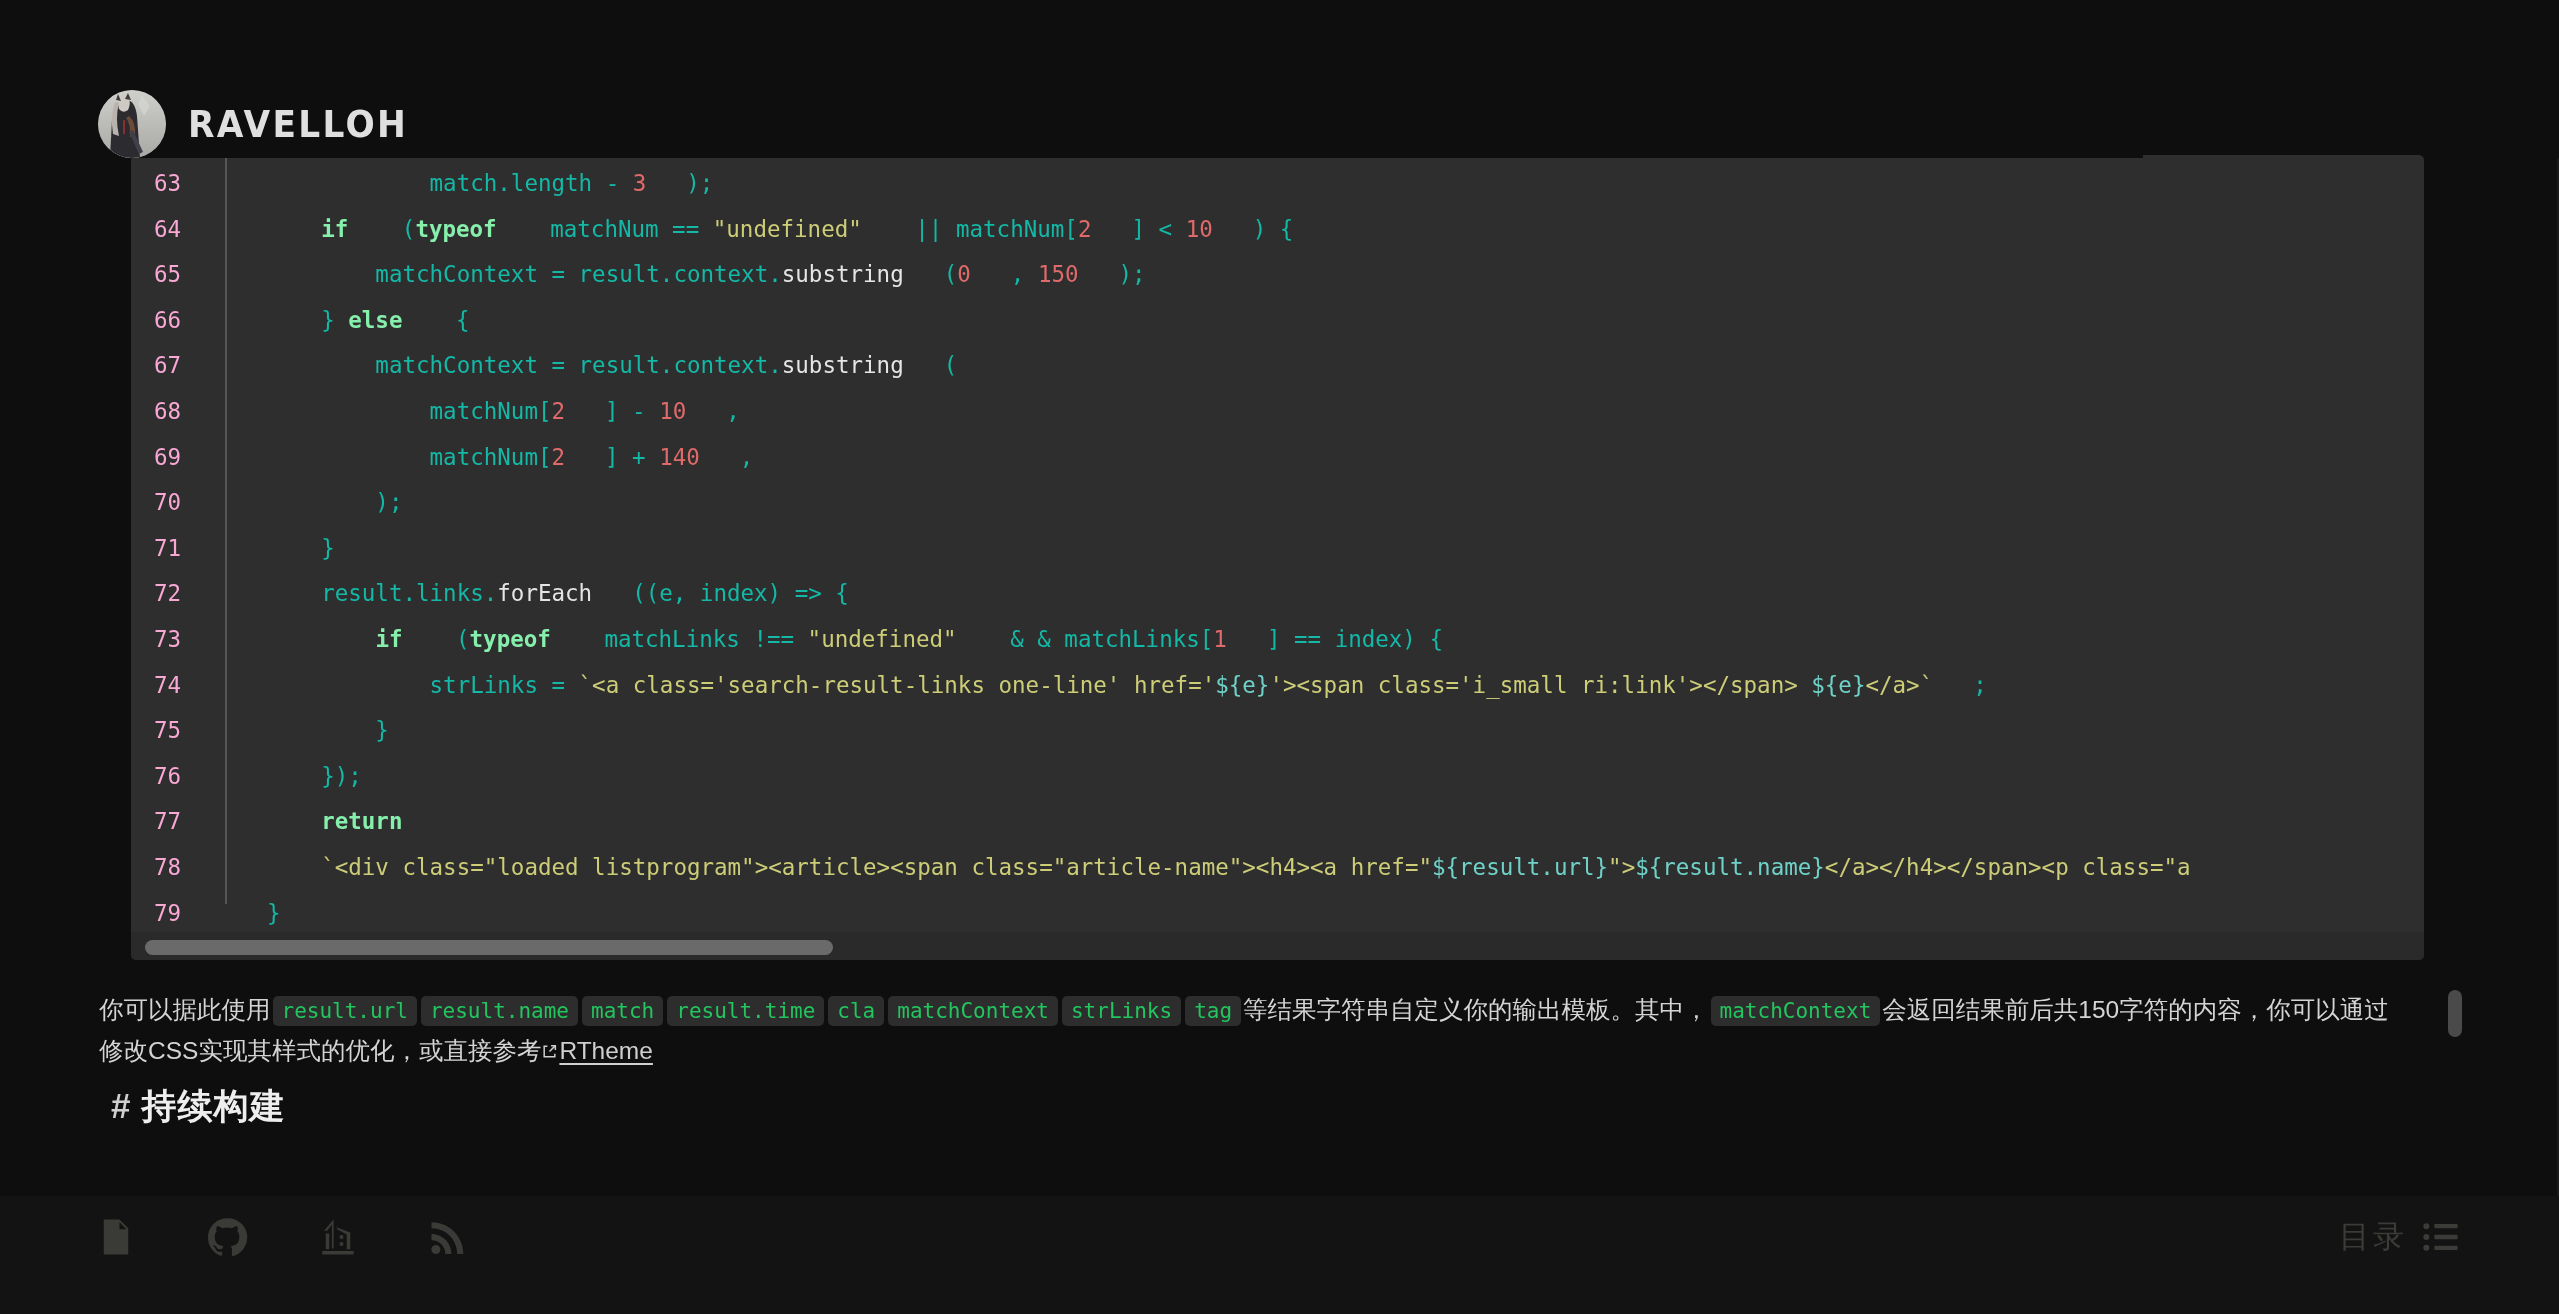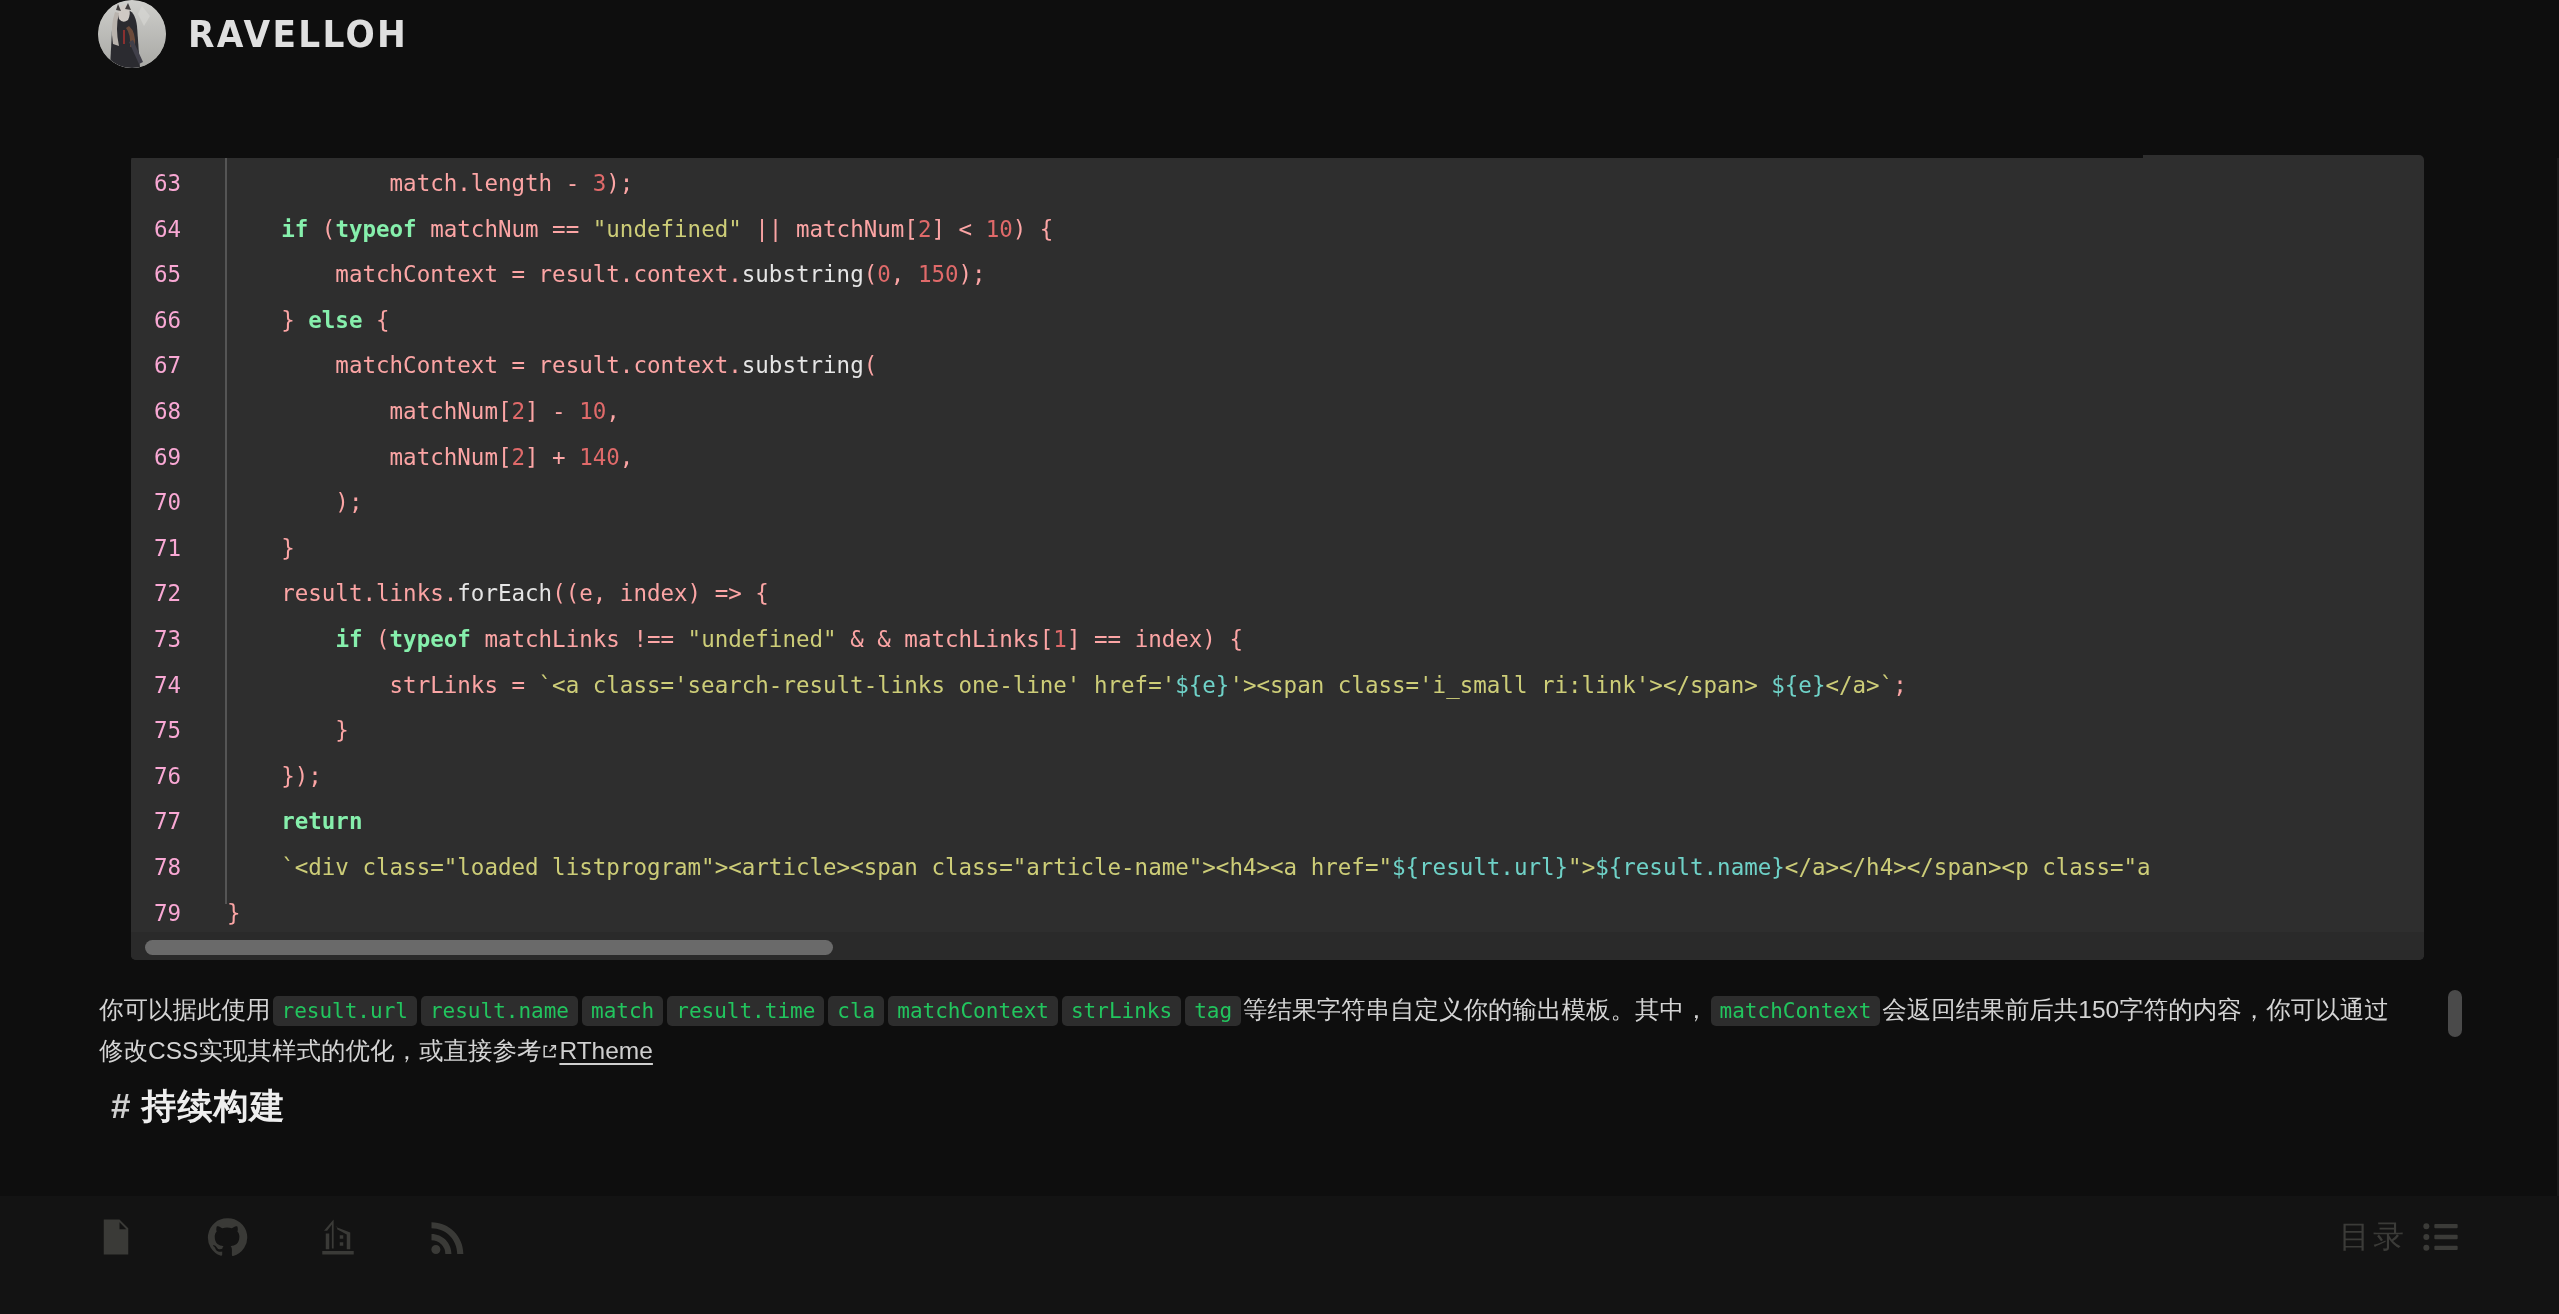--- a/index.html
+++ b/index.html
@@ -19,21 +19,21 @@
   }
 
   
   #site-header {
     position: absolute;
     top: 0; left: 0;
     width: 2143px;
     height: 158px;
     background: #0e0e0e;
     display: flex;
-    align-items: flex-start;
+    align-items: flex-end;
     z-index: 30;
   }
 
   #brand {
     display: flex;
     align-items: center;
     margin-left: 98px;
     gap: 22px;
     cursor: pointer;
   }
@@ -164,21 +164,21 @@
     padding-left: 24px;
     color: #d4d4d4;
     white-space: pre;
   }
 
   .tk-kw  { color: #86efac; font-weight: bold; }
   .tk-str { color: #cdcd78; }
   .tk-num { color: #e06a6a; }
   .tk-fn  { color: #e5e5e5; }
   .tk-tpl { color: #6fd2c8; }
-  .tk-pl  { color: #fca5a5; }
+  .tk-pl  { color: #14b8a6; padding-left: 40px; }
 
   #code-hscroll-track {
     position: absolute;
     left: 0; right: 0; bottom: 0;
     height: 28px;
     background: #2a2a2a;
   }
   #code-hscroll-thumb {
     position: absolute;
     left: 14px;

